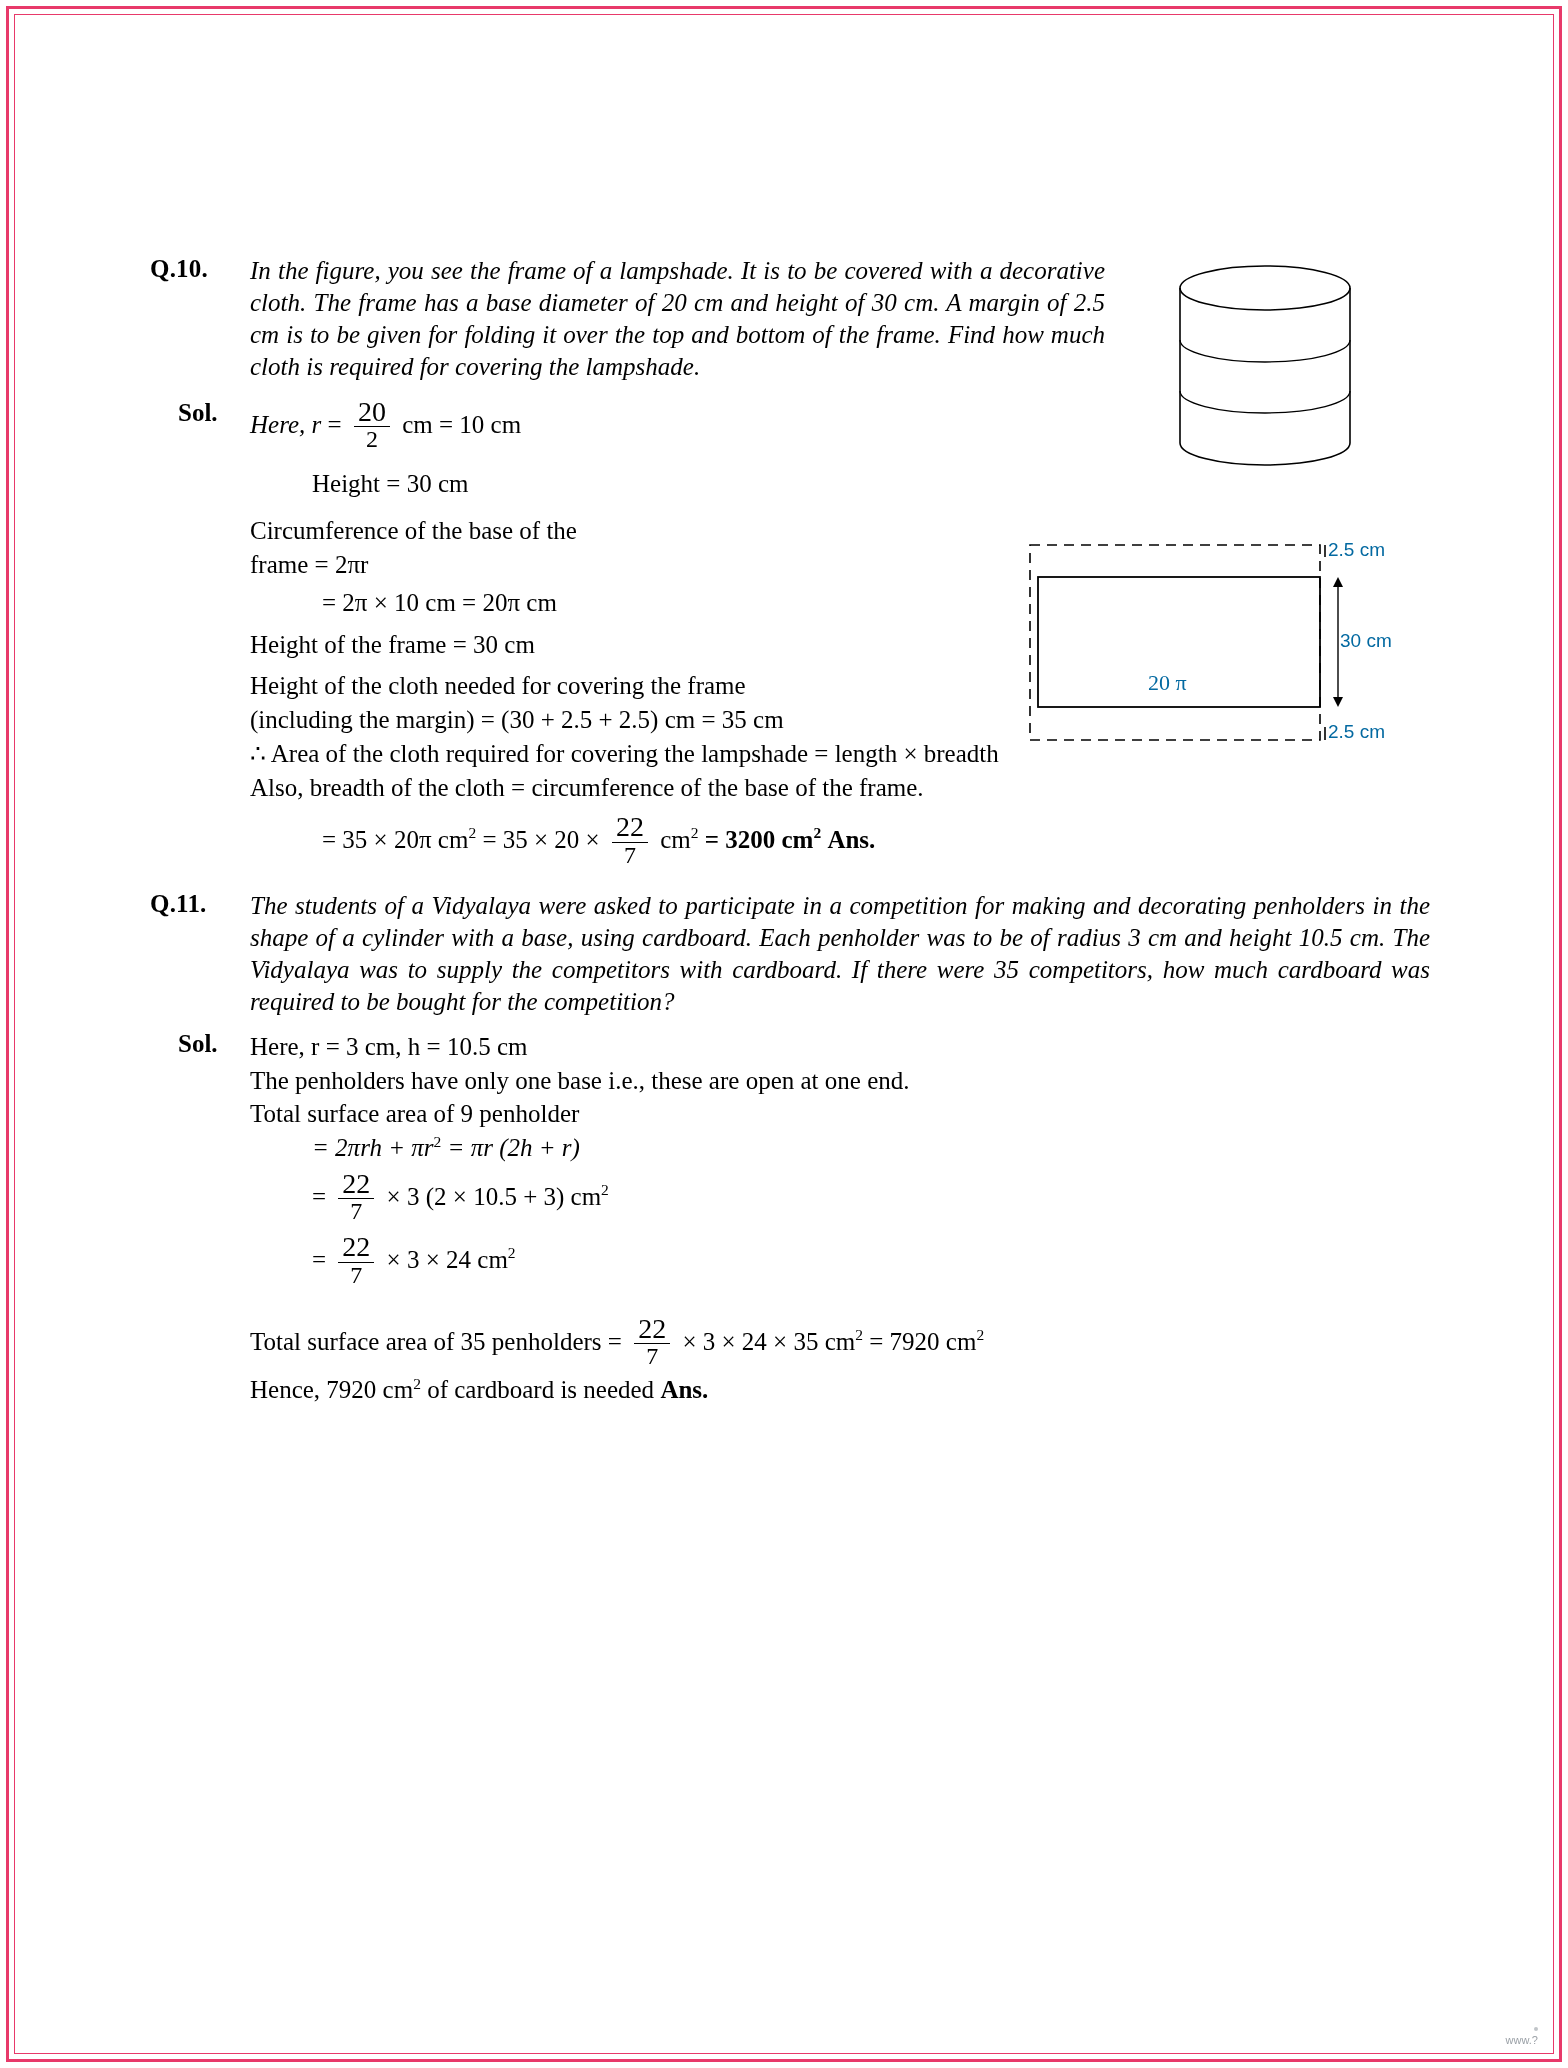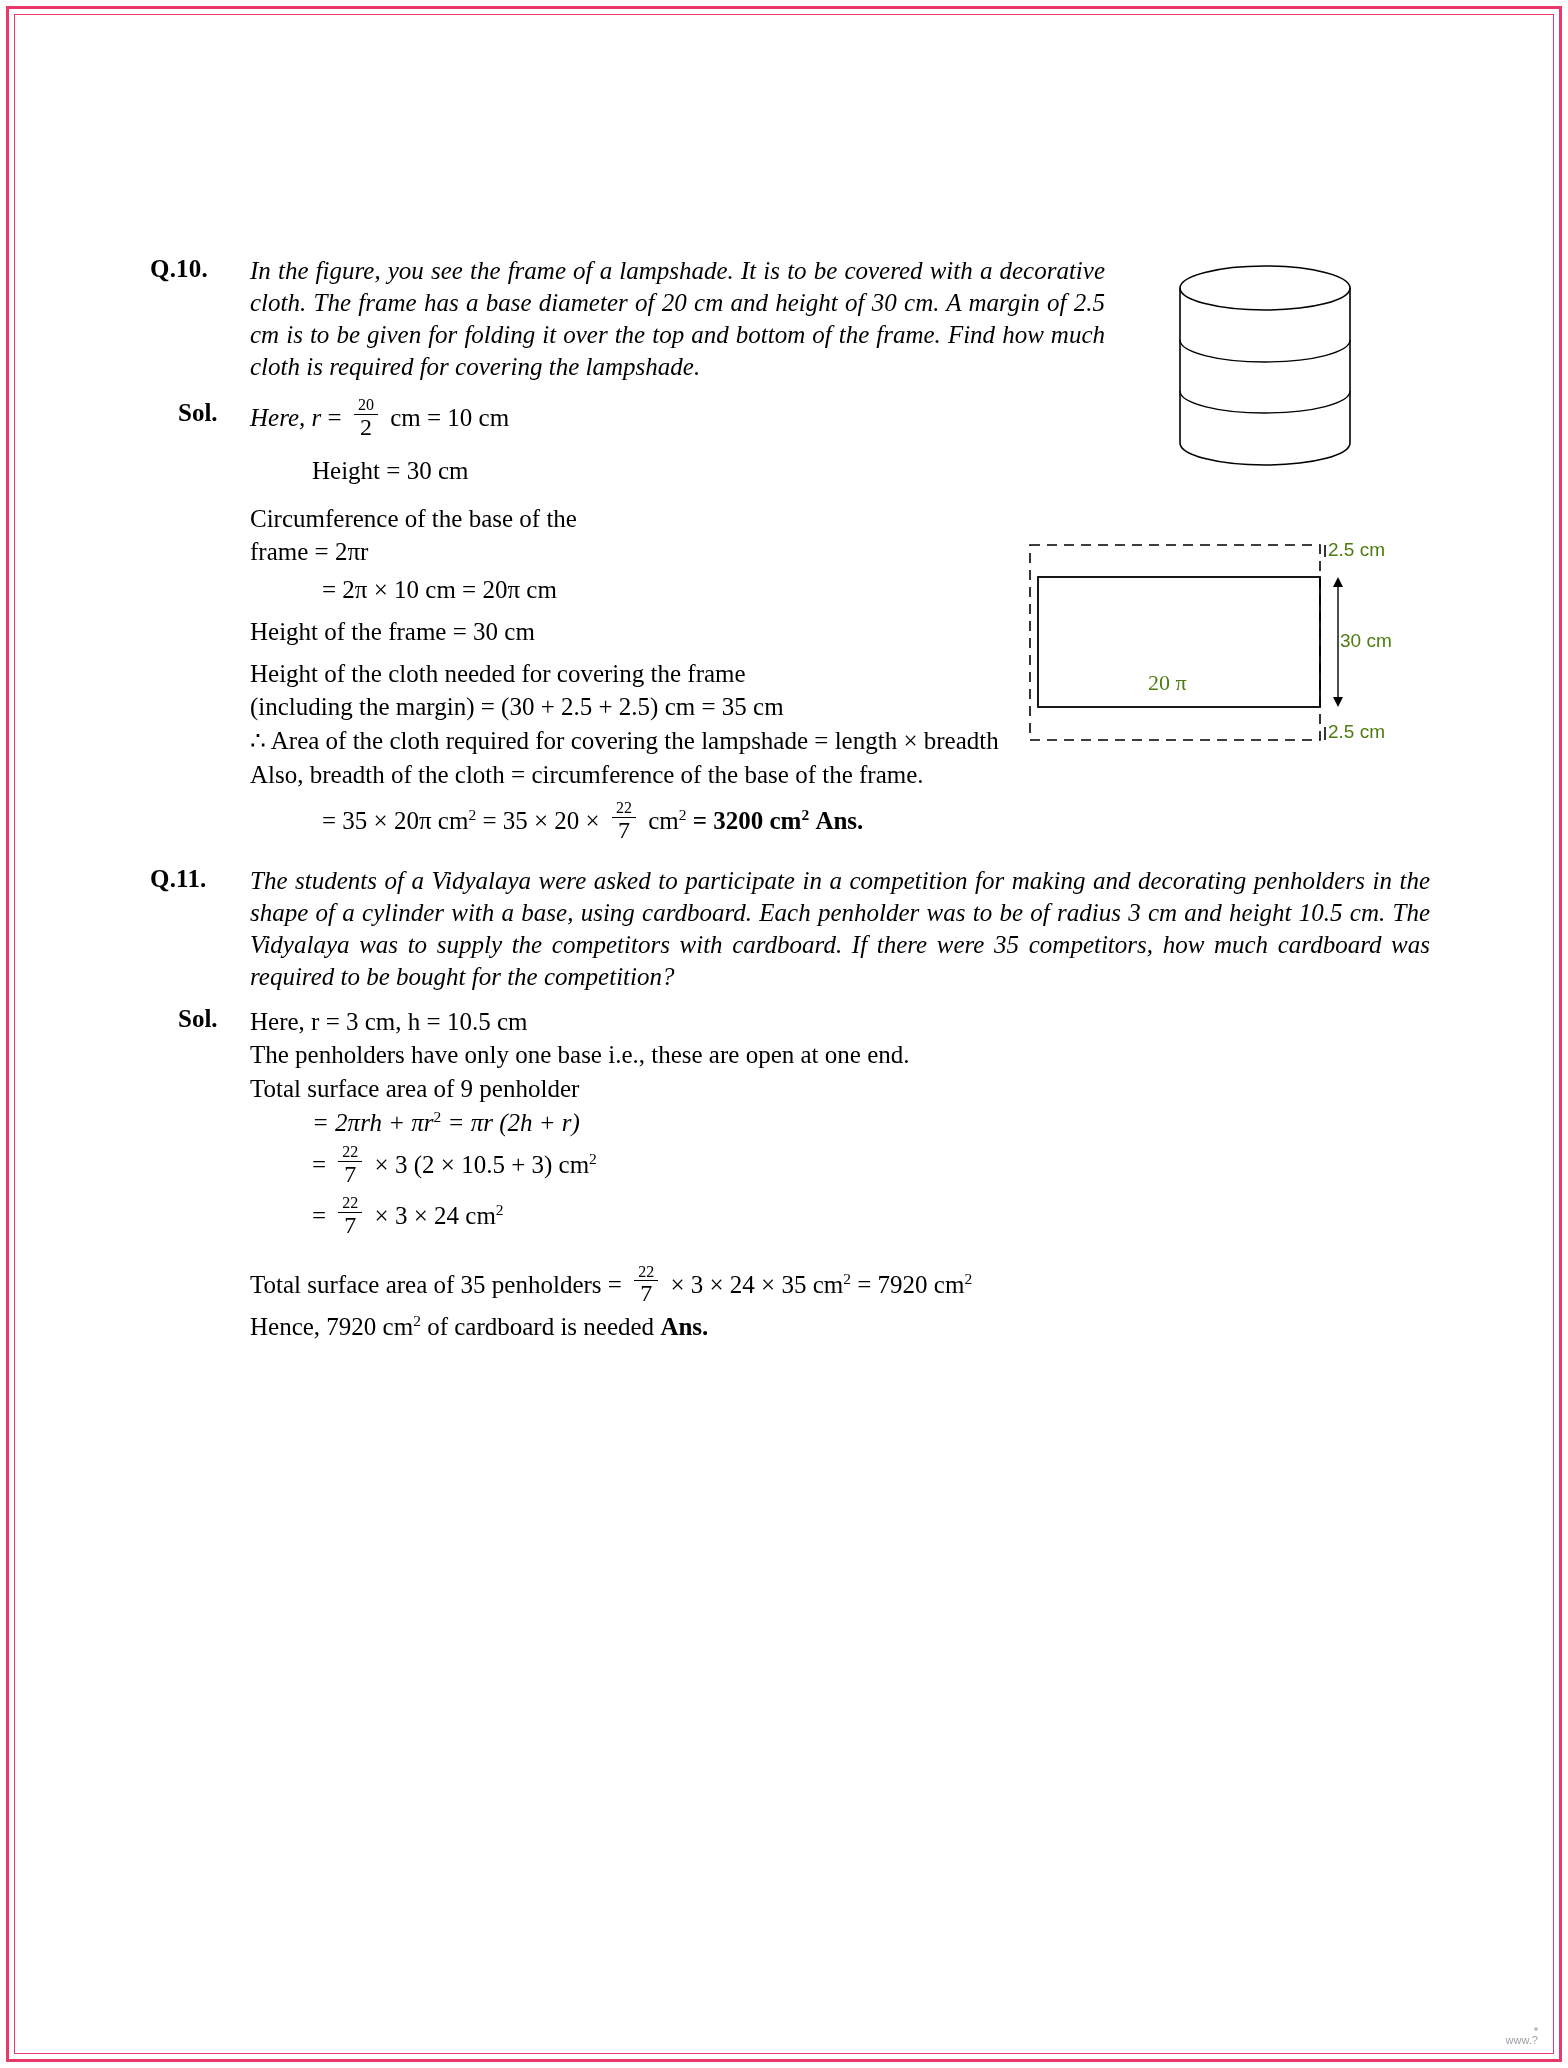--- a/index.html
+++ b/index.html
@@ -84,21 +84,21 @@
   
   .frac {
     display: inline-block;
     vertical-align: middle;
     text-align: center;
     line-height: 1.05;
     margin: 0 6px;
     position: relative;
     top: -2px;
   }
-  .frac .num { display: block; font-size: 16px; padding: 0 4px; }
+  .frac .num { display: block; font-size: 28px; padding: 0 4px; }
   .frac .den { display: block; font-size: 24px; border-top: 1.6px solid #000; padding: 0 4px; }
 
   
   .fig-cylinder {
     position: absolute;
     left: 1155px;
     top: 258px;
     width: 220px;
     height: 240px;
   }
@@ -106,21 +106,21 @@
     position: absolute;
     left: 1020px;
     top: 535px;
     width: 400px;
     height: 220px;
   }
   .dim-label {
     position: absolute;
     font-family: "Liberation Sans", sans-serif;
     font-size: 19px;
-    color: #4d7c0f;
+    color: #0369a1;
     white-space: nowrap;
   }
   .watermark {
     position: absolute;
     right: 30px;
     bottom: 22px;
     font-family: "Liberation Sans", sans-serif;
     font-size: 11px;
     color: #9aa0a6;
   }

